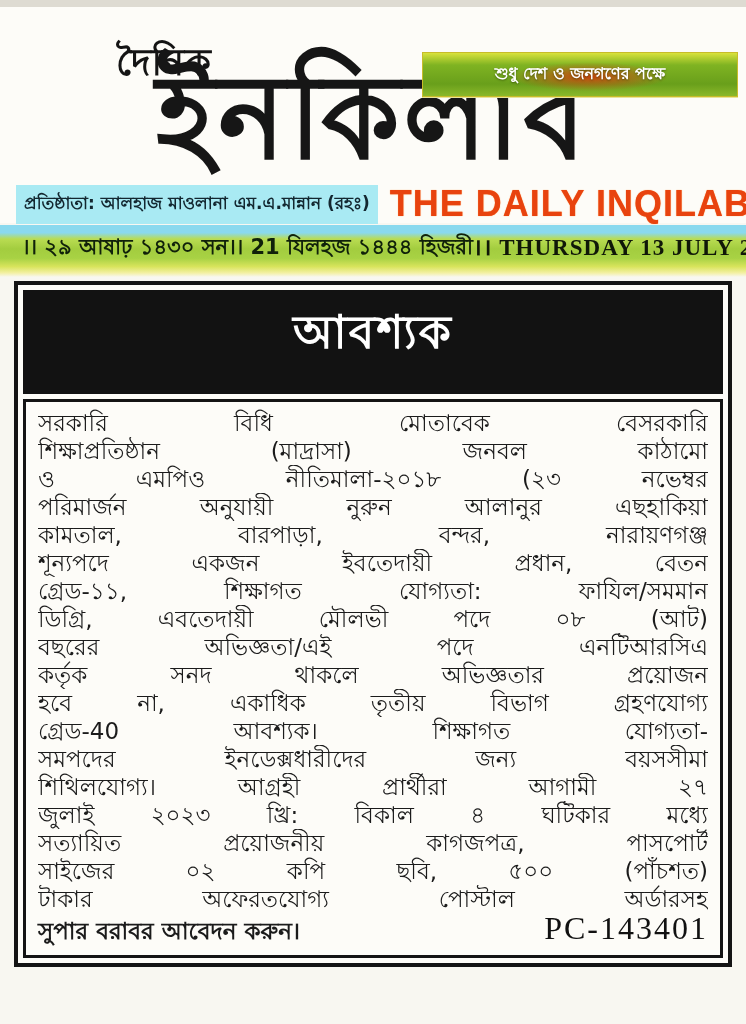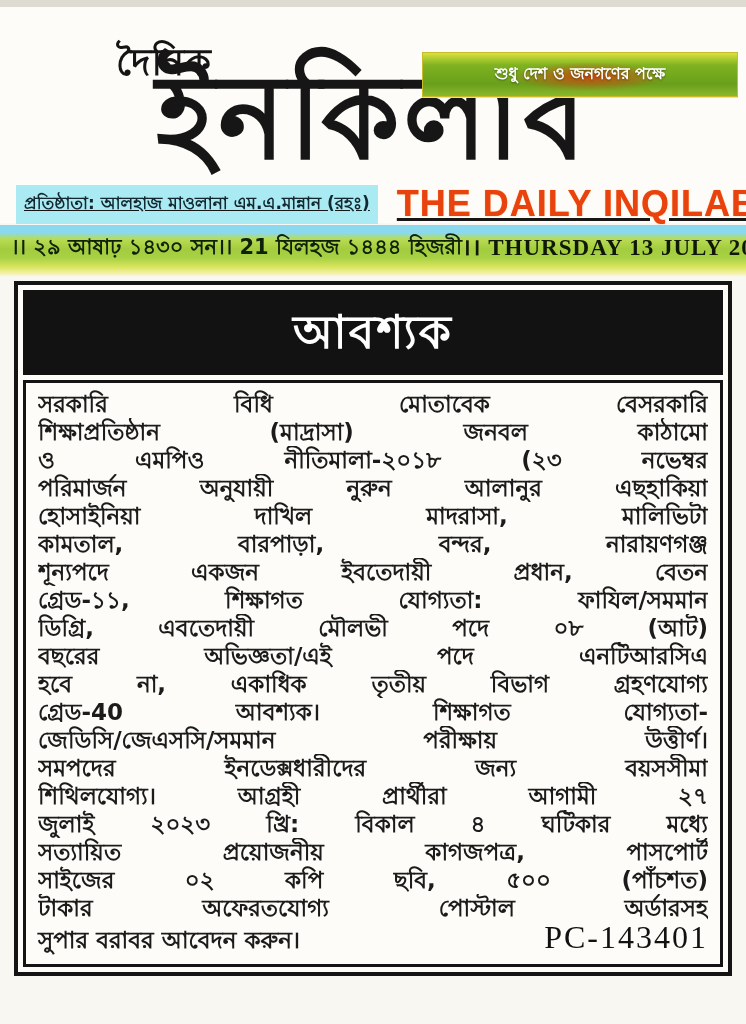--- a/index.html
+++ b/index.html
@@ -26,21 +26,21 @@
     display:flex; align-items:center; justify-content:center;
     background:
       radial-gradient(ellipse 110px 20px at 53% 55%, rgba(210,62,14,0.92), rgba(210,62,14,0) 72%),
       linear-gradient(180deg, #d9e23c 0%, #7fb322 28%, #699f1b 72%, #8ab82a 100%);
     border:1px solid #c8bc2a; box-shadow:0 1px 0 #e6e49a;
     color:#ffffff; font-size:16px; font-weight:bold; white-space:nowrap;
     text-shadow:0 1px 2px rgba(40,60,0,0.6);
   }
   .sub-row {
     position:absolute; top:179px; left:16px; right:0; height:36px;
-    display:flex; align-items:center; gap:19px;text-decoration:underline;
+    display:flex; align-items:center; gap:12px;
   }
   .founder-chip {
     background:#a9eaf3; color:#132730; font-weight:bold; font-size:17px;
     padding:5px 8px 6px; white-space:nowrap;
   }
   .eng-name {
     color:#e8430f; font-family:"Liberation Sans", sans-serif;
     font-weight:bold; font-size:36px; letter-spacing:1px; white-space:nowrap;
     text-shadow:0 0 1px #ff8c3a;
   }
@@ -50,45 +50,45 @@
     text-decoration:none; cursor:pointer;
   }
 
   
   .date-band {
     position:absolute; top:218px; left:0; right:0; height:52px;
     background:linear-gradient(180deg,
       #8ad9ee 0%, #8ad9ee 15%, #b9dc52 27%, #a3cd3f 46%,
       #a8d244 64%, #d8e45c 80%, #f3f0a2 92%, #f8f7f1 100%);
     display:flex; align-items:center; justify-content:space-between;
-    padding:0 4px 6px 11px; box-sizing:border-box; white-space:nowrap;
+    padding:0 4px 6px 22px; box-sizing:border-box; white-space:nowrap;
   }
   .date-bn { font-size:21px; font-weight:bold; color:#10210a; }
   .date-en {
     font-family:"Liberation Serif", serif; font-size:23px; font-weight:bold;
     color:#101808; letter-spacing:1px;
   }
 
   
   .ad-box {
     position:absolute; left:14px; top:274px; width:718px;
     box-sizing:border-box; border:4px solid #141414;
     background:#fdfcf8; padding:5px;
   }
   .ad-title-bar {
     background:#121212; color:#ffffff; text-align:center;
     font-size:46px; font-weight:bold; letter-spacing:2px;
-    padding:7px 0 2px;
+    padding:7px 0 21px;
   }
   .ad-body {
     margin-top:5px; border:3px solid #141414;
     padding:7px 12px 9px; background:#fdfcf8;
   }
   .ad-line {
-    font-size:23px; font-weight:bold; line-height:28px; color:#1b1b1b;
+    font-size:23px; font-weight:normal; line-height:28px; color:#1b1b1b;
     text-align:justify; text-align-last:justify; white-space:nowrap; overflow:hidden;
   }
   .ad-last-line {
     display:flex; justify-content:space-between; align-items:baseline;
     font-size:23px; font-weight:bold; line-height:30px; color:#1b1b1b;
   }
   .ref-code {
     font-family:"Liberation Serif", serif; font-weight:normal;
     font-size:32px; letter-spacing:2px; color:#111;
   }
@@ -118,29 +118,28 @@
   </div>
 
   <section class="ad-box">
     <div class="ad-title-bar">আবশ্যক</div>
     <div class="ad-body">
 
     <div class="ad-line">সরকারি বিধি মোতাবেক বেসরকারি</div>
         <div class="ad-line">শিক্ষাপ্রতিষ্ঠান (মাদ্রাসা) জনবল কাঠামো</div>
         <div class="ad-line">ও এমপিও নীতিমালা-২০১৮ (২৩ নভেম্বর</div>
         <div class="ad-line">পরিমার্জন অনুযায়ী নুরুন আলানুর এছহাকিয়া</div>
-        <div class="ad-line">হোসাইনিয়া দাখিল মাদরাসা, মালিভিটা</div>
         <div class="ad-line">কামতাল, বারপাড়া, বন্দর, নারায়ণগঞ্জ</div>
         <div class="ad-line">শূন্যপদে একজন ইবতেদায়ী প্রধান, বেতন</div>
         <div class="ad-line">গ্রেড-১১, শিক্ষাগত যোগ্যতা: ফাযিল/সমমান</div>
         <div class="ad-line">ডিগ্রি, এবতেদায়ী মৌলভী পদে ০৮ (আট)</div>
         <div class="ad-line">বছরের অভিজ্ঞতা/এই পদে এনটিআরসিএ</div>
+        <div class="ad-line">কর্তৃক সনদ থাকলে অভিজ্ঞতার প্রয়োজন</div>
         <div class="ad-line">হবে না, একাধিক তৃতীয় বিভাগ গ্রহণযোগ্য</div>
         <div class="ad-line">গ্রেড-40 আবশ্যক। শিক্ষাগত যোগ্যতা-</div>
-        <div class="ad-line">জেডিসি/জেএসসি/সমমান পরীক্ষায় উত্তীর্ণ।</div>
         <div class="ad-line">সমপদের ইনডেক্সধারীদের জন্য বয়সসীমা</div>
         <div class="ad-line">শিথিলযোগ্য। আগ্রহী প্রার্থীরা আগামী ২৭</div>
         <div class="ad-line">জুলাই ২০২৩ খ্রি: বিকাল ৪ ঘটিকার মধ্যে</div>
         <div class="ad-line">সত্যায়িত প্রয়োজনীয় কাগজপত্র, পাসপোর্ট</div>
         <div class="ad-line">সাইজের ০২ কপি ছবি, ৫০০ (পাঁচশত)</div>
         <div class="ad-line">টাকার অফেরতযোগ্য পোস্টাল অর্ডারসহ</div>
         <div class="ad-last-line">
           <span>সুপার বরাবর আবেদন করুন।</span>
           <span class="ref-code">PC-143401</span>
         </div>

